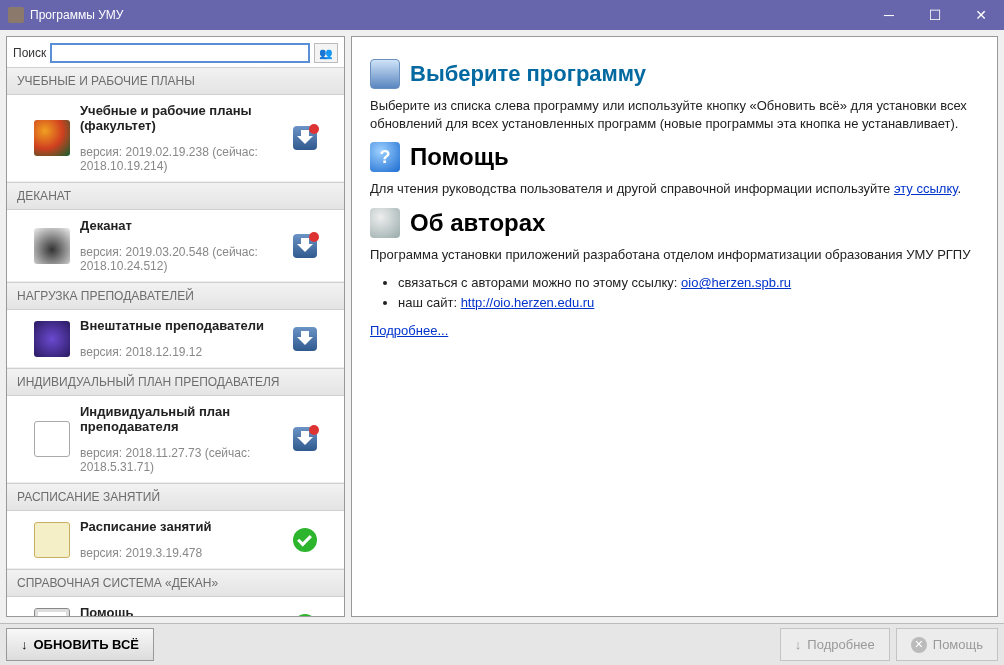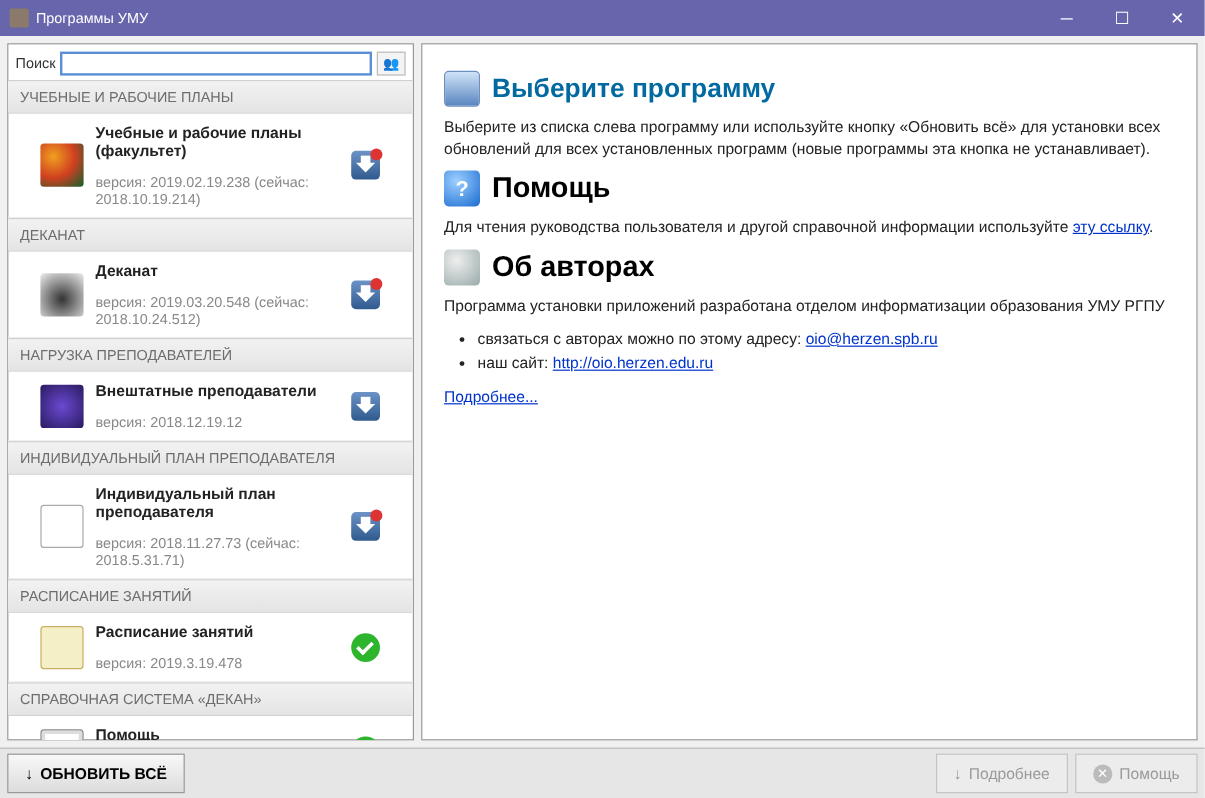--- a/index.html
+++ b/index.html
@@ -149,21 +149,21 @@
     <p>
       <span>Для чтения руководства пользователя и другой справочной информации используйте </span><a href="#">эту ссылку</a><span>.</span>
     </p>
 
     <div class="rp-h">
       <div class="hicon hicon-about"></div>
       <h2>Об авторах</h2>
     </div>
     <p>Программа установки приложений разработана отделом информатизации образования УМУ РГПУ</p>
     <ul>
-      <li><span>связаться с авторах можно по этому адресу: </span><a href="#">oio@herzen.spb.ru</a></li>
+      <li><span>связаться с авторами можно по этому ссылку: </span><a href="#">oio@herzen.spb.ru</a></li>
       <li><span>наш сайт: </span><a href="#">http://oio.herzen.edu.ru</a></li>
     </ul>
     <p><a href="#">Подробнее...</a></p>
   </div>
 </div>
 
 <div class="footer">
   <div class="btn">
     <span>↓</span>
     <span>ОБНОВИТЬ ВСЁ</span>

